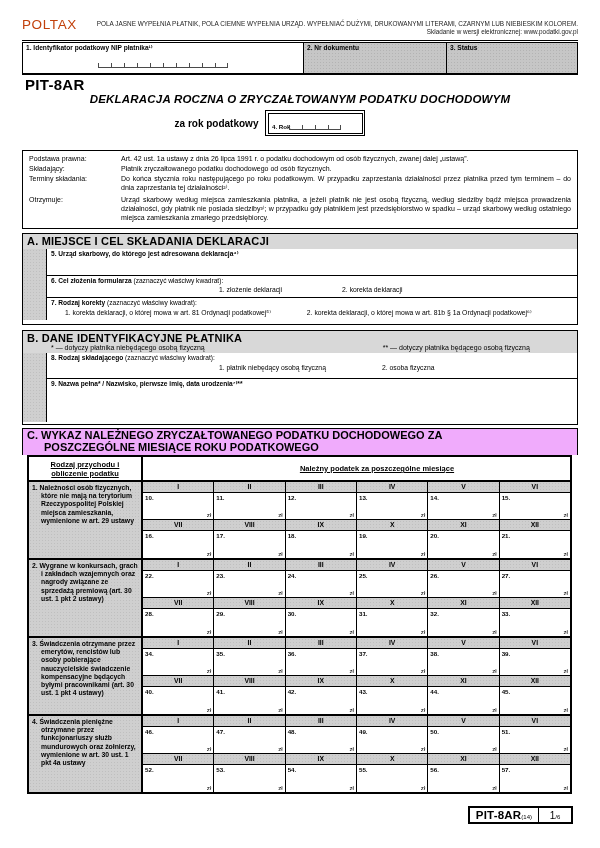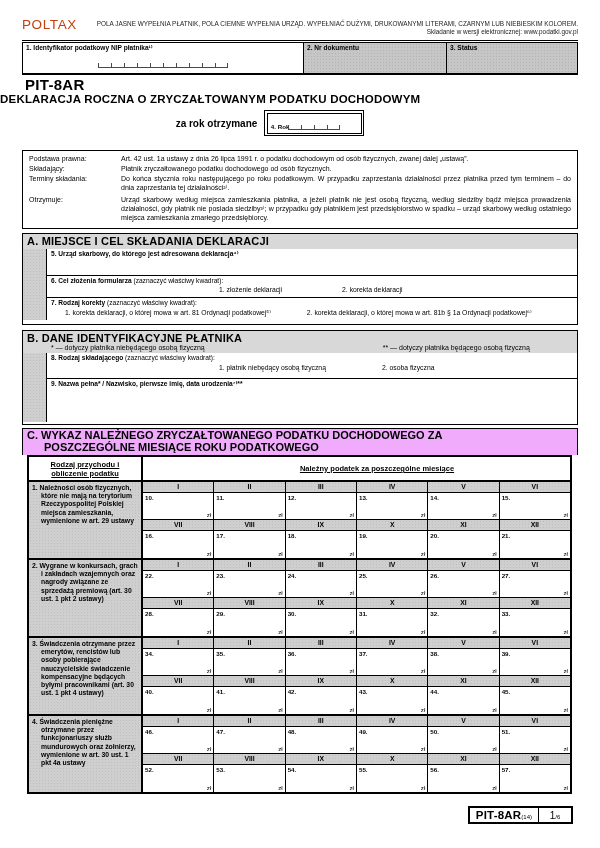--- a/index.html
+++ b/index.html
@@ -28,22 +28,22 @@
   .id-row { position:absolute; left:22px; top:42px; width:556px; height:33px;
     display:grid; grid-template-columns:280px 143px 1fr;
     border:1.5px solid #000; border-bottom-width:2.5px; }
   .id-cell { position:relative; border-left:1px solid #000; padding:1px 3px; }
   .id-cell:first-child { border-left:none; }
   .id-label { font-size:6.6px; font-weight:bold; }
   .nip-comb-wrap { position:absolute; left:0; right:0; bottom:5px; display:flex; justify-content:center; }
 
   
   .form-code { position:absolute; left:25px; top:76px; font-size:15px; font-weight:bold; letter-spacing:.3px; }
-  .main-title { position:absolute; left:0; top:93px; width:600px; 
-    font-size:11.5px; font-weight:bold; letter-spacing:.2px; }
+  .main-title { position:absolute; left:0; top:93px; width:600px; text-align:center;
+    font-size:11.5px; font-weight:bold; letter-spacing:.2px;font-style:italic; }
   .year-row { position:absolute; left:0; top:110px; width:600px; display:flex;
     justify-content:center; align-items:center; gap:7px; transform:translateX(-30px); }
   .year-prefix { font-size:10px; font-weight:bold; }
   .year-box-outer { width:100px; height:26px; border:1px solid #000; padding:1.5px; }
   .year-box-inner { position:relative; width:100%; height:100%; border:1px solid #000; padding:1px 3px; }
   .year-label { font-size:6.2px; font-weight:bold; }
   .year-comb-wrap { position:absolute; left:0; right:0; bottom:3px; display:flex; justify-content:center; }
 
   
   .legal-box { position:absolute; left:22px; top:150px; width:556px; height:79px;
@@ -153,21 +153,21 @@
       <div class="id-label">2. Nr dokumentu</div>
     </div>
     <div class="id-cell stipple-dark">
       <div class="id-label">3. Status</div>
     </div>
   </div>
 
   <div class="form-code">PIT-8AR</div>
   <div class="main-title">DEKLARACJA ROCZNA O ZRYCZAŁTOWANYM PODATKU DOCHODOWYM</div>
   <div class="year-row">
-    <span class="year-prefix">za rok otrzymane</span>
+    <span class="year-prefix">za rok podatkowy</span>
     <span class="year-box-outer">
       <span class="year-box-inner" style="display:block;">
         <span class="year-label">4. Rok</span>
         <span class="year-comb-wrap">
           <span class="comb">
               <span class="comb-cell"></span>
               <span class="comb-cell"></span>
               <span class="comb-cell"></span>
               <span class="comb-cell"></span>
             </span>

